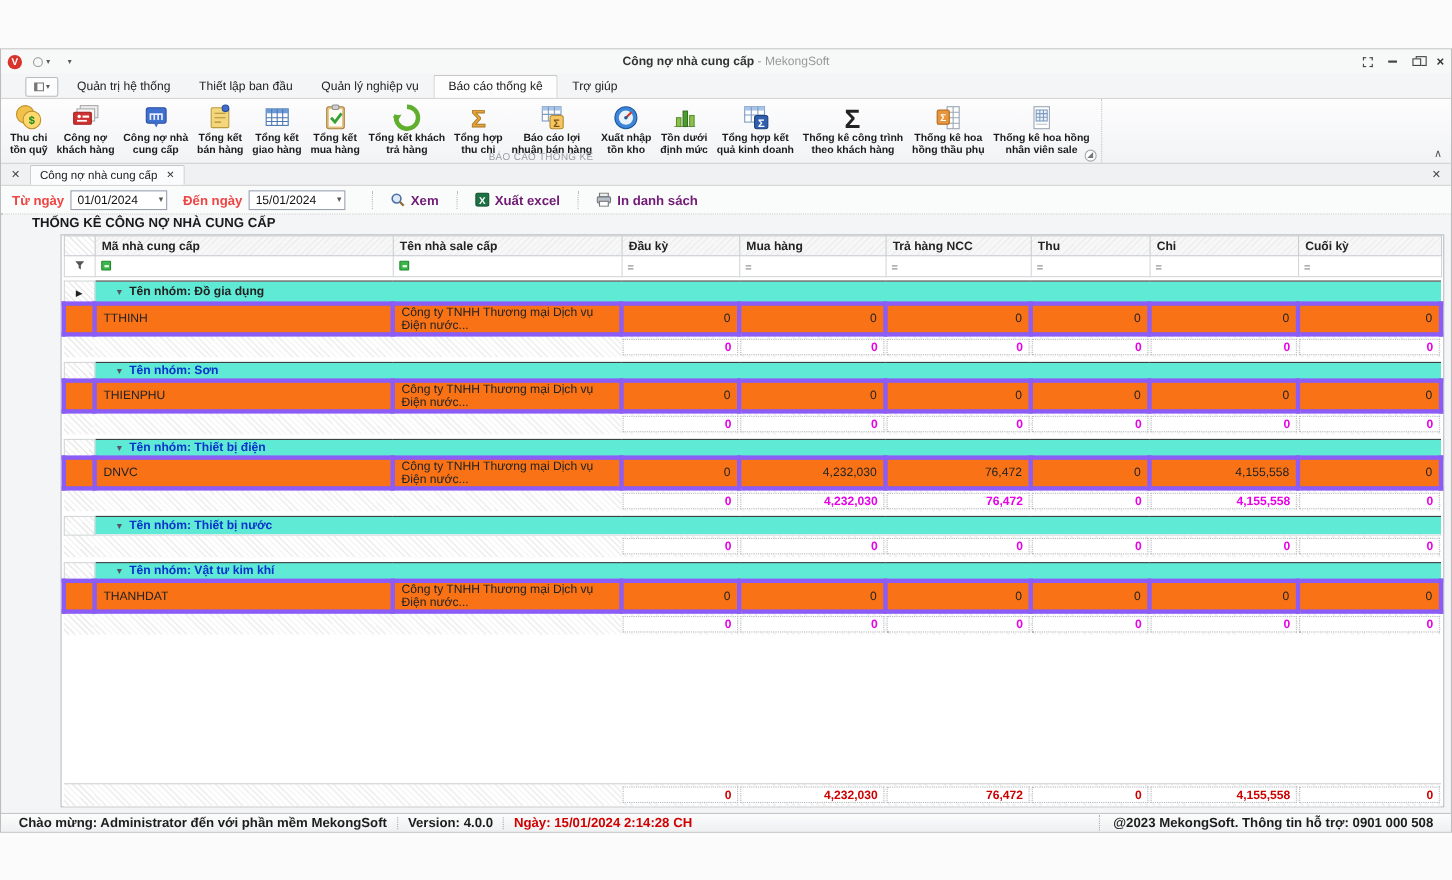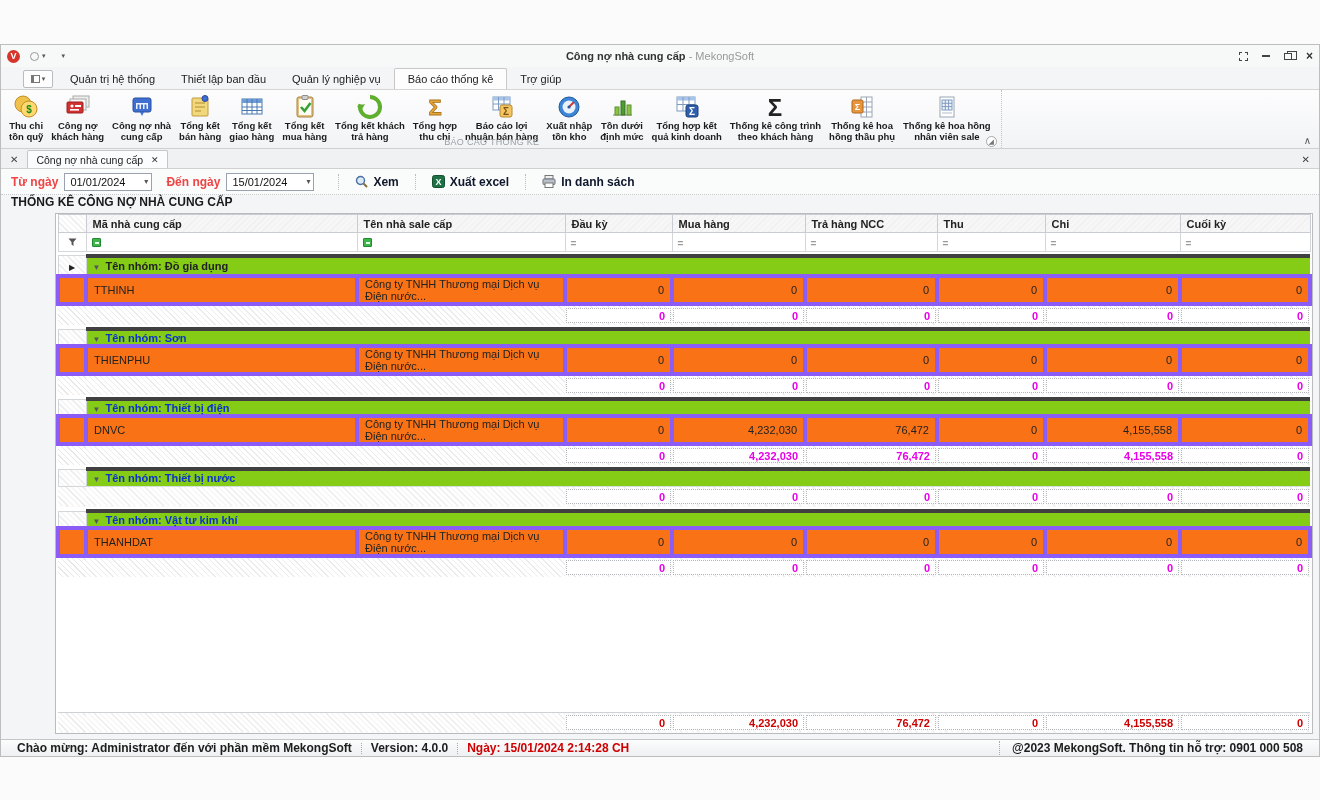--- a/index.html
+++ b/index.html
@@ -60,41 +60,41 @@
   .doctab .x { font-size:9px; font-weight:bold; color:#333; }
 
   
   .filterbar { position:absolute; left:0; top:124px; right:0; height:26px; background:#fafbfb;
     border-bottom:1px dotted #c9c9c9; display:flex; align-items:center; padding-left:10px; }
   .flabel { font-size:12px; font-weight:bold; color:#ef4444; margin-right:6px; }
   .combo { width:88px; height:18px; border:1px solid #9aa2b1; background:#fff; display:flex;
     align-items:center; font-size:11px; color:#111; padding-left:5px; margin-right:14px; position:relative; }
   .combo .arr { position:absolute; right:3px; font-size:8px; color:#555; }
   .vsep { width:1px; height:16px; border-left:1px dotted #bbb; margin:0 10px; }
-  .fbtn { display:flex; align-items:center; gap:5px; font-size:12px; font-weight:bold; color:#0f172a;
+  .fbtn { display:flex; align-items:center; gap:5px; font-size:12px; font-weight:bold; color:#701a75;
     padding:2px 6px; cursor:pointer; }
 
   
-  .gridtitle { position:absolute; left:10px; top:150px; font-size:12px; font-weight:bold; color:#1a1a1a; }
+  .gridtitle { position:absolute; left:28px; top:150px; font-size:12px; font-weight:bold; color:#1a1a1a; }
   .gridwrap { position:absolute; left:6px; top:168px; right:6px; bottom:22px;
     border:1px solid #b8bcc0; background:#fff;margin-left:48px; }
   table.grid { width:100%; height:100%; border-collapse:collapse; table-layout:fixed; }
   .hatch { background:repeating-linear-gradient(45deg,#ffffff 0,#ffffff 3px,#ececec 3px,#ececec 4px); }
   .hdr { background:repeating-linear-gradient(135deg,#f7f7f7 0,#f7f7f7 3px,#ededed 3px,#ededed 4px); }
   tr.header-row td, tr.header-row th { border:1px solid #c9cdd1; font-size:11px; font-weight:bold;
     color:#222; text-align:left; padding:0 6px; height:18px; }
   tr.filter-row td { border:1px solid #d4d7da; height:18px; padding:0 5px; background:#fff; }
   td.ind { background:repeating-linear-gradient(45deg,#fff 0,#fff 3px,#e8e8e8 3px,#e8e8e8 4px);
     border:1px solid #d4d7da; text-align:center; }
   .eq { color:#9a9a9a; font-size:10px; font-weight:bold; }
   .fbox { display:inline-block; width:9px; height:9px; background:#3db54a; border:1px solid #238a31;
     border-radius:1px; position:relative; vertical-align:middle; }
   .fbox:before { content:""; position:absolute; left:2px; top:3px; width:4px; height:2px; background:#eaffea; }
-  tr.group-row td.gcell { border-top:4px solid #404040; border-bottom:1px solid #dadde0;
-    font-size:11px; font-weight:bold; padding:0 4px; height:17px; background:#84cc16; }
+  tr.group-row td.gcell { border-top:1px solid #404040; border-bottom:1px solid #dadde0;
+    font-size:11px; font-weight:bold; padding:0 16px; height:17px; background:#5eead4; }
   .garrow { color:#556; font-size:8px; margin:0 5px 0 2px; }
   .gname { color:#0a33cc; }
   .gname.focus { color:#222; }
   .rowarrow { font-size:8px; color:#222; }
   tr.data-row td { border:4px solid #8b5cf6; font-size:11px; color:#222; height:19px;
     padding:0 6px; background:#f97316; }
   tr.data-row td.num, td.num { text-align:right; }
   tr.sum-row { height:21px; }
   tr.sum-row td { border:none; }
   tr.sum-row td.sumcell { padding:2px 1px; }

